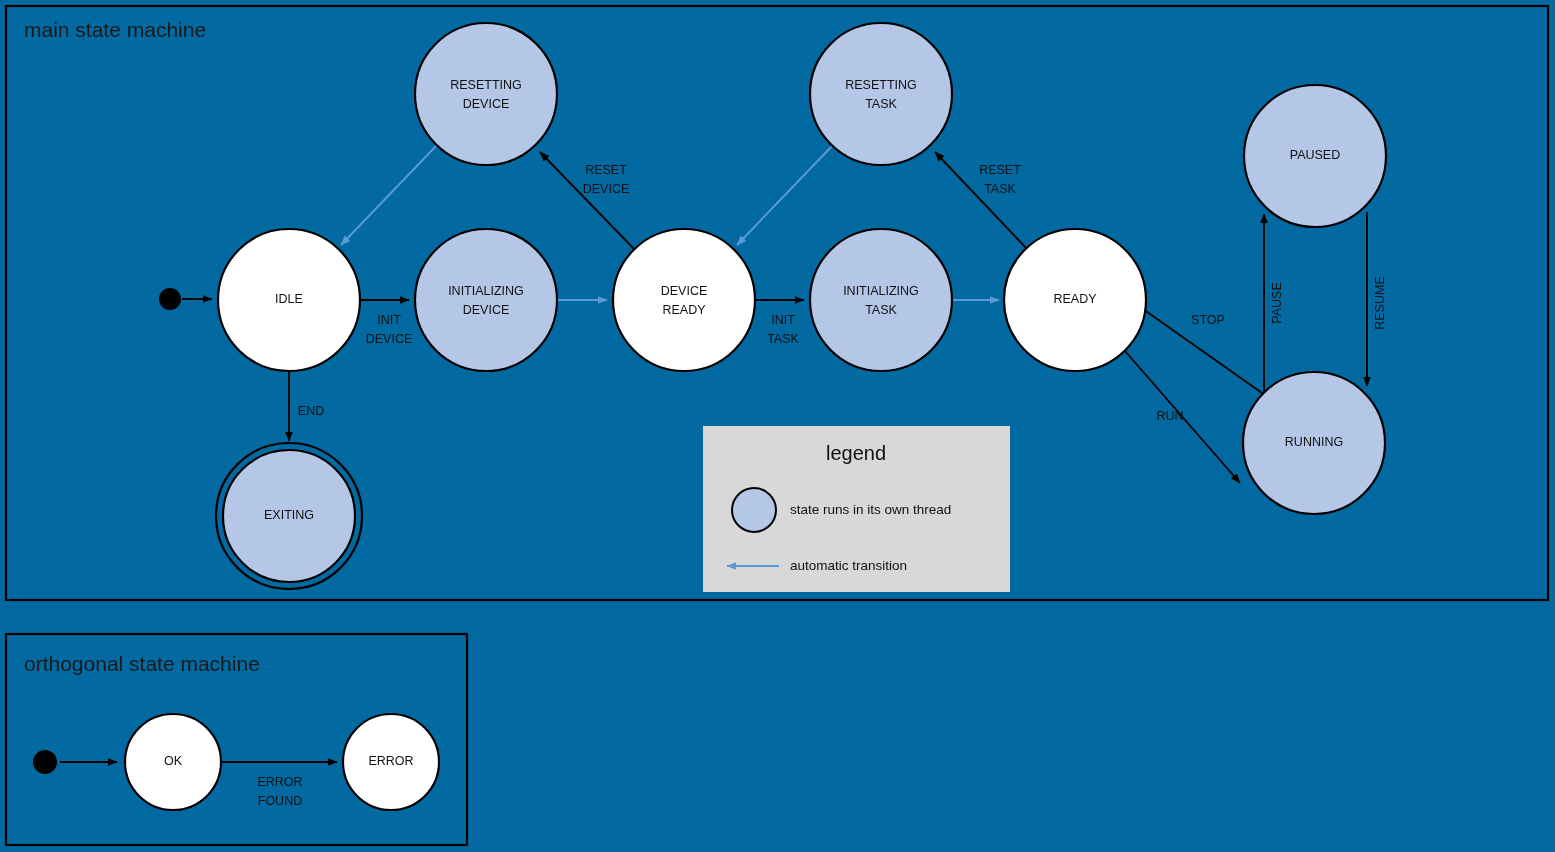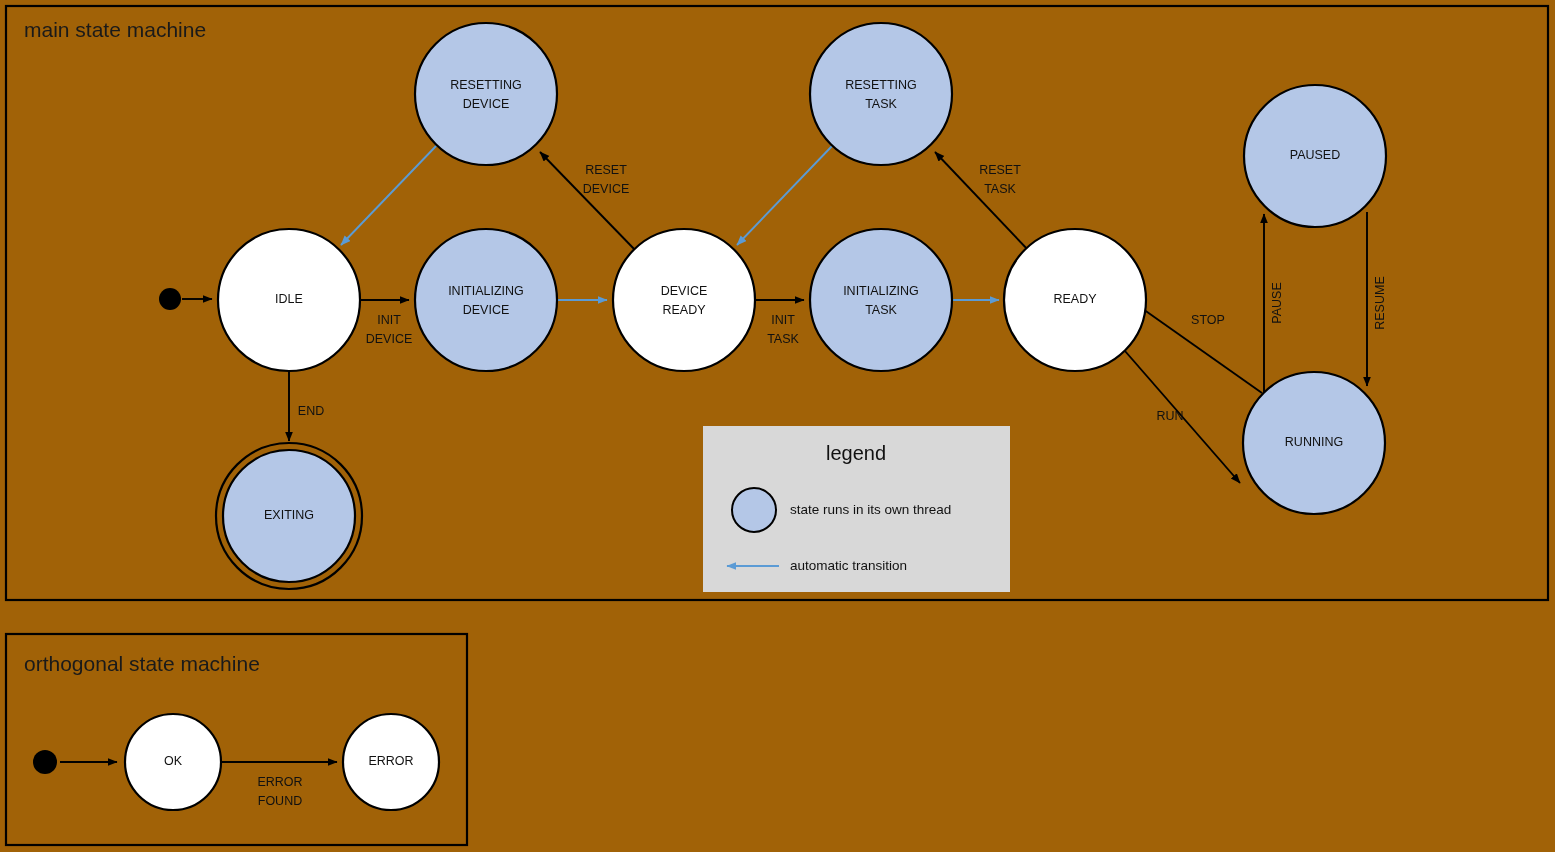--- a/index.html
+++ b/index.html
@@ -8,21 +8,21 @@
     background: #ffffff;
   }
   body {
     font-family: "Liberation Sans", sans-serif;
     -webkit-font-smoothing: antialiased;
   }
   #stage {
     position: relative;
     width: 1555px;
     height: 852px;
-    background: #a16207;
+    background: #0369a1;
     overflow: hidden;
   }
   svg.diagram {
     position: absolute;
     left: 0;
     top: 0;
     width: 1555px;
     height: 852px;
     display: block;
   }

